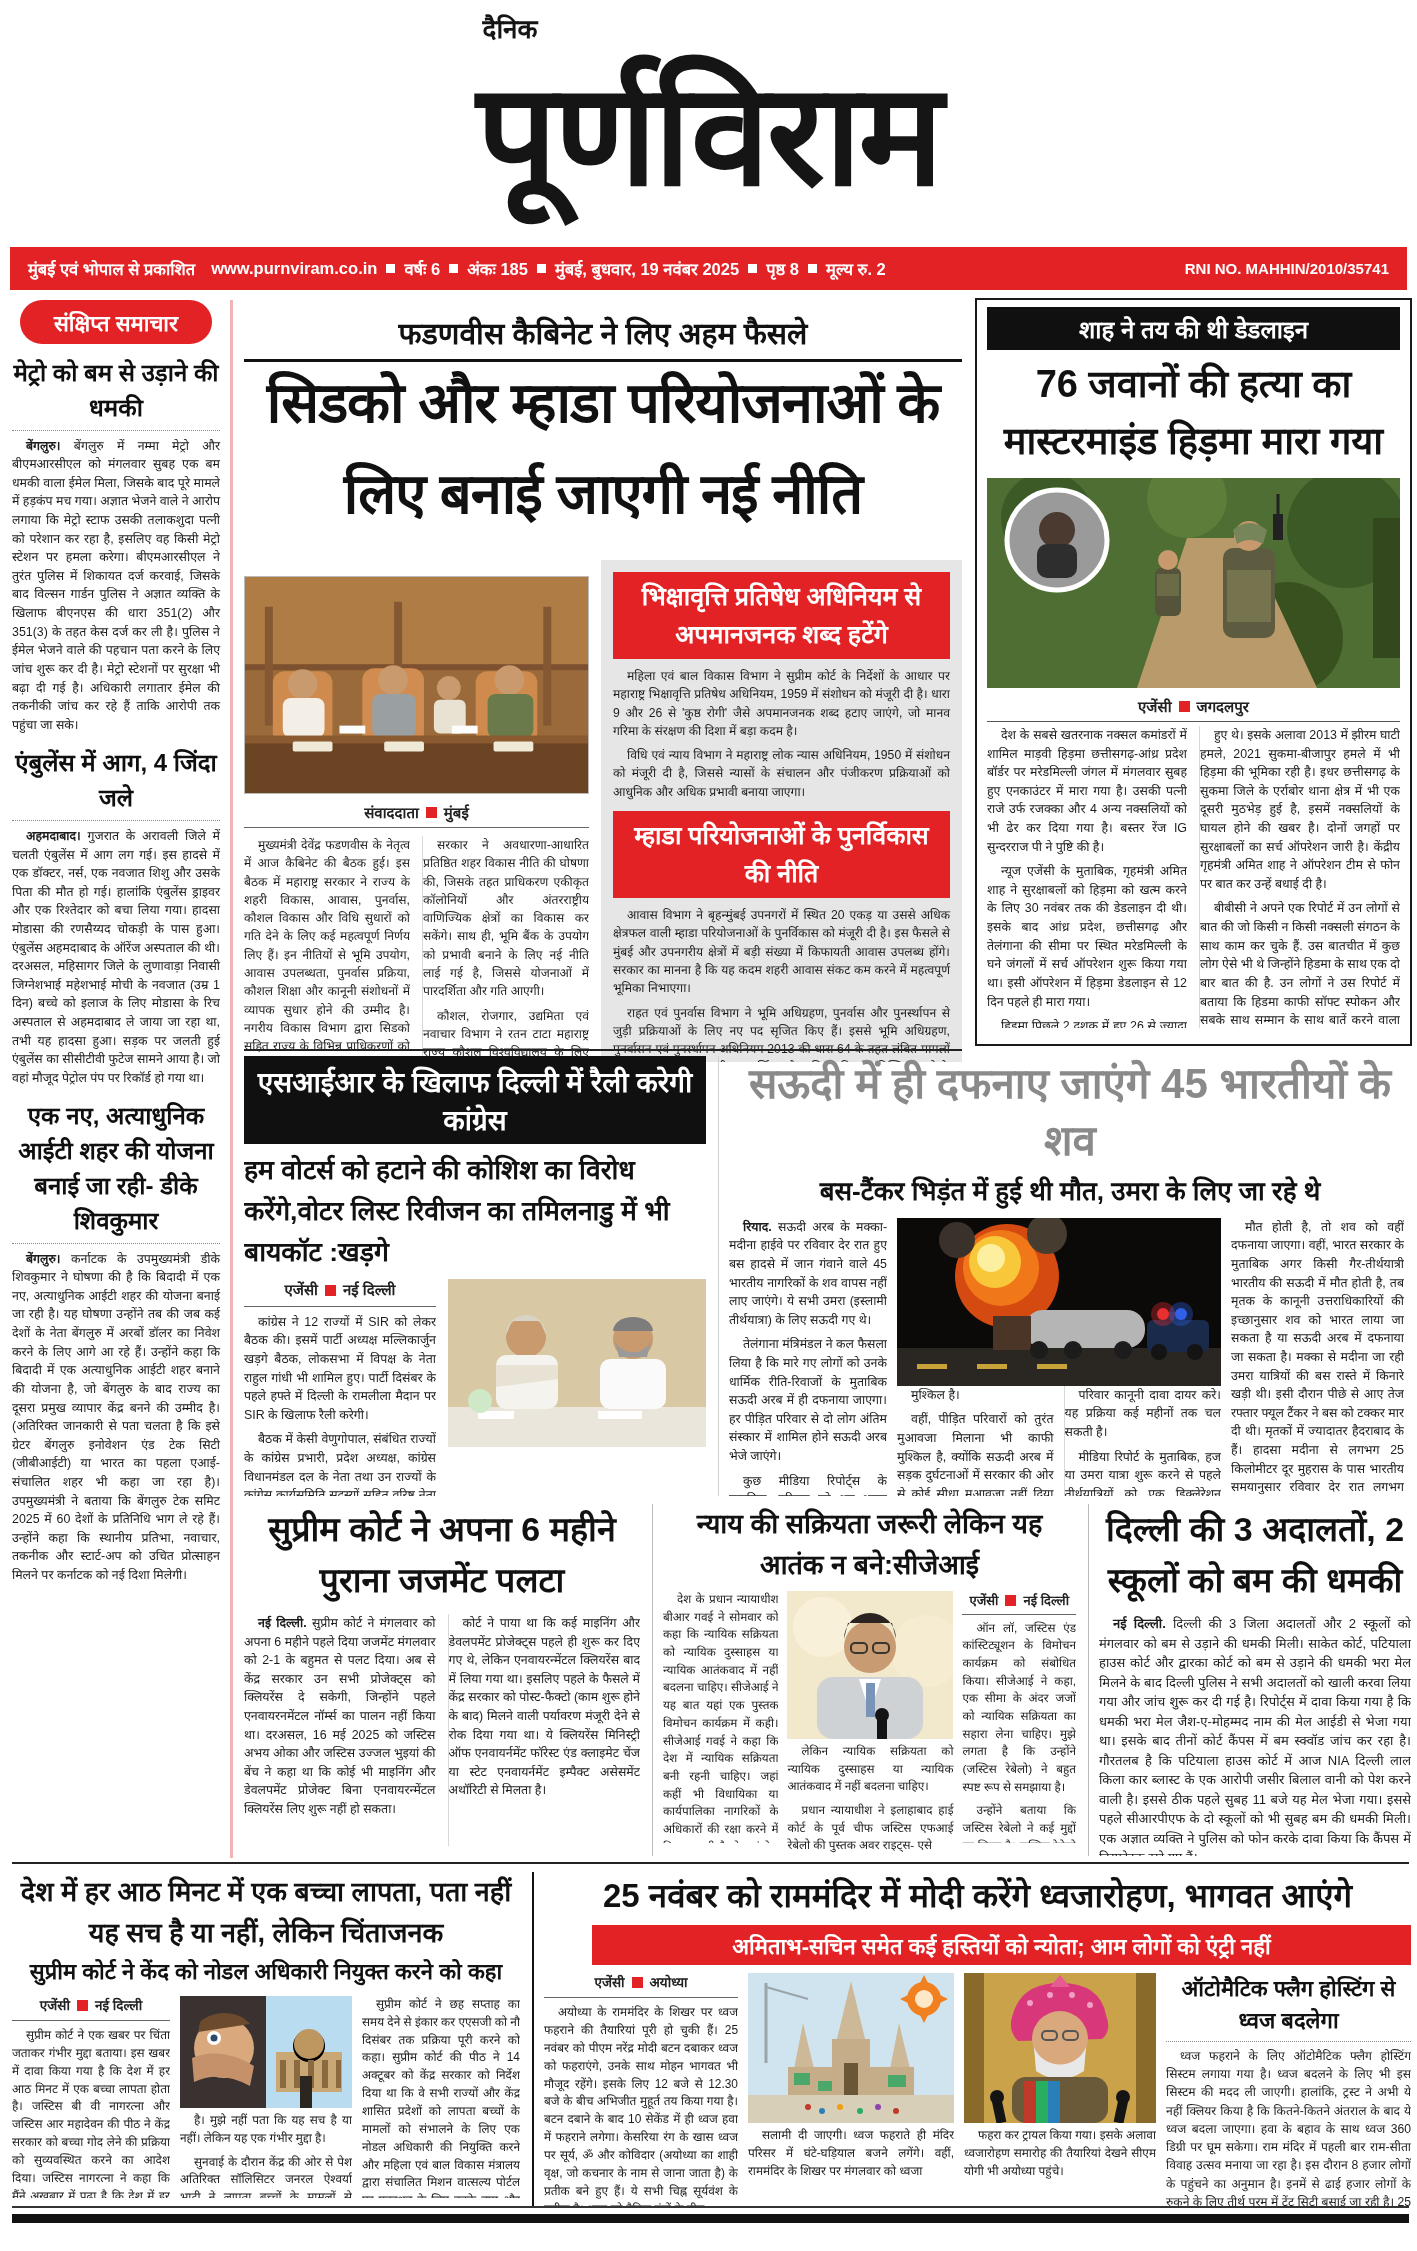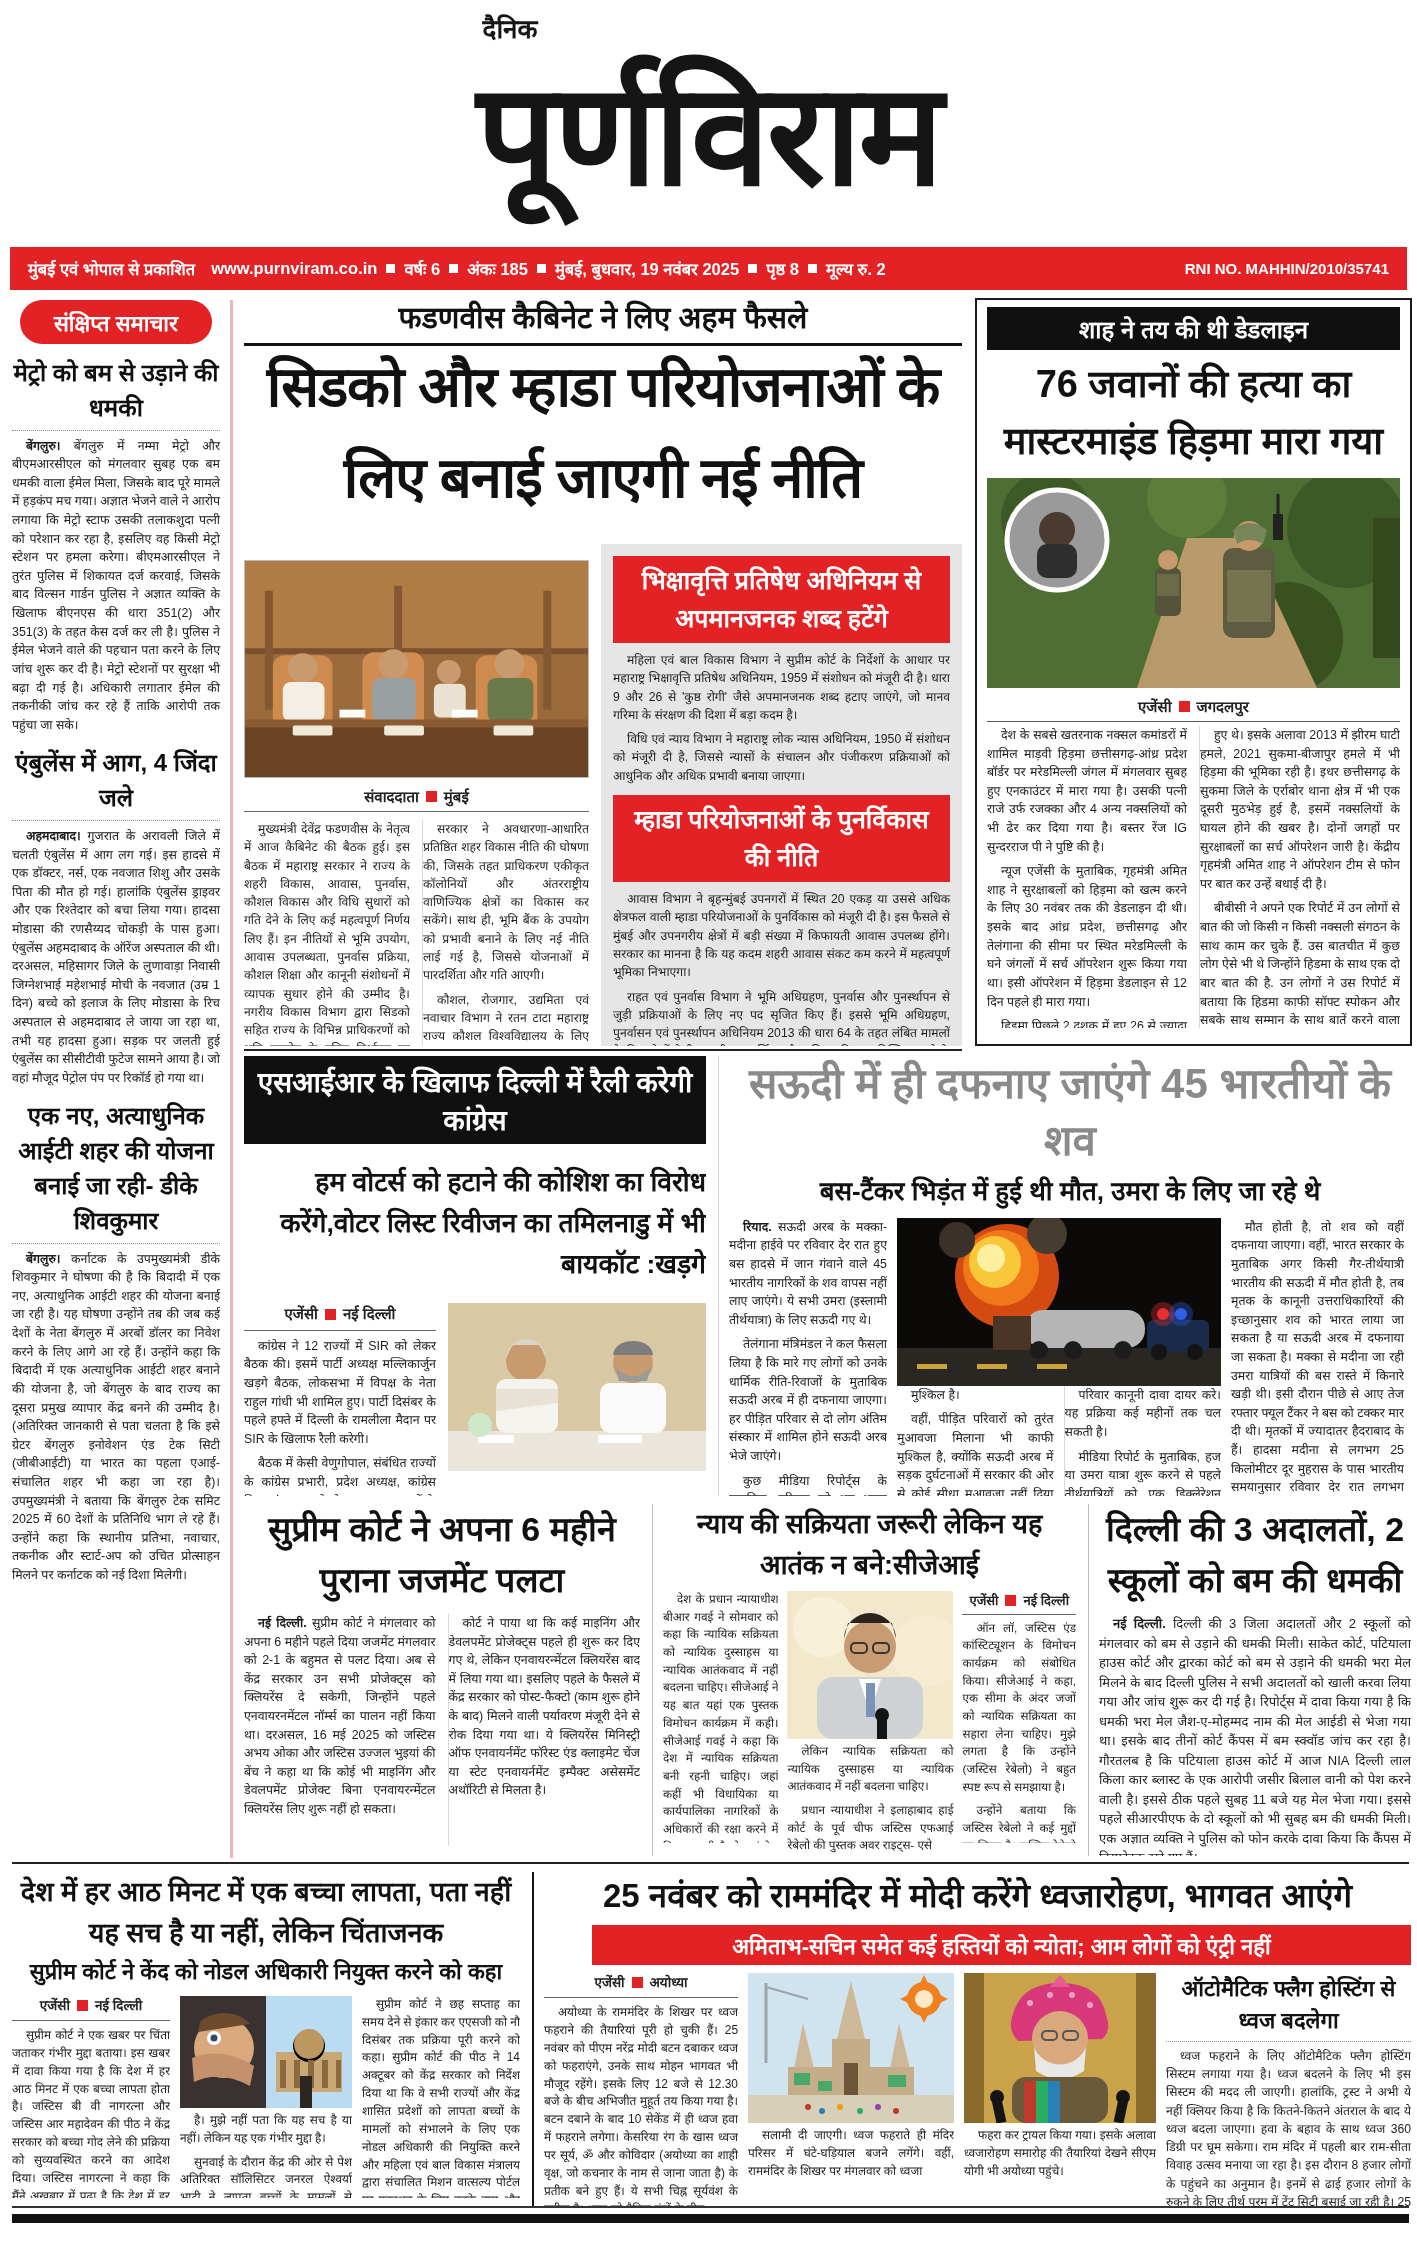--- a/index.html
+++ b/index.html
@@ -37,42 +37,42 @@
   .kbar{background:#101010;color:#fff;font-weight:800;text-align:center;}
   svg{display:block;}
 
   
   .sidebar{position:absolute;left:12px;top:300px;width:221px;height:1558px;border-right:3px solid #f0b4b4;padding-right:10px;overflow:hidden;}
   .badge{background:var(--red);color:#fff;font-weight:800;font-size:22px;text-align:center;border-radius:24px;padding:7px 6px;width:92%;margin:0 auto 6px;}
   .brief-title{font-size:24px;font-weight:800;text-align:center;line-height:1.45;color:#0f0f0f;margin:12px 0 4px;}
   .brief-rule{border-top:1px dotted #888;margin:0 0 6px;}
 
   
-  .mainstory{position:absolute;left:244px;top:296px;width:718px;height:752px;}
+  .mainstory{position:absolute;left:244px;top:312px;width:718px;height:752px;}
   .kicker{font-size:30px;font-weight:800;text-align:center;padding-bottom:6px;border-bottom:3px solid #111;}
   .main-headline{position:absolute;top:46px;left:0;width:100%;font-size:56px;font-weight:800;text-align:center;line-height:1.62;letter-spacing:-1px;}
   .ms-photo{position:absolute;left:0;top:264px;width:345px;height:218px;border:1px solid #bbb;}
   .ms-byline{position:absolute;left:0;top:490px;width:345px;border-bottom:1px solid #666;padding-bottom:5px;}
   .ms-cols{position:absolute;left:0;top:524px;width:345px;height:226px;overflow:hidden;}
   .ms-cols .jt{font-size:12.2px;}
   .greybox{position:absolute;left:357px;top:248px;width:361px;height:502px;background:var(--boxgrey);padding:12px 12px;overflow:hidden;}
   .rtitle{background:var(--red);color:#fff;font-weight:800;font-size:25px;line-height:1.5;text-align:center;padding:6px 8px;margin-bottom:8px;}
   .greybox .jt{font-size:12.2px;}
 
   
   .hidma{position:absolute;left:975px;top:298px;width:437px;height:748px;border:2px solid #1a1a1a;padding:7px 10px;overflow:hidden;}
   .hidma .kbar{font-size:24px;padding:5px 0;}
   .hidma-headline{font-size:38px;font-weight:800;text-align:center;line-height:1.5;margin:6px 0 8px;}
   .hidma-byline{margin:8px 0 4px;border-bottom:1px solid #555;padding-bottom:5px;}
   .hidma-cols{height:302px;overflow:hidden;margin-top:4px;}
 
   
   .congress{position:absolute;left:244px;top:1056px;width:462px;height:440px;overflow:hidden;}
   .congress .kbar{font-size:28px;padding:6px 9px;}
-  .congress-headline{font-size:26.5px;font-weight:800;text-align:right;line-height:1.55;margin:18px 0;}
+  .congress-headline{font-size:26.5px;font-weight:800;text-align:left;line-height:1.55;margin:6px 0;}
   .congress-row{display:flex;gap:12px;}
   .congress-c1{width:192px;flex:0 0 auto;overflow:hidden;height:258px;}
   .congress-c1 .byline{border-bottom:1px solid #666;padding-bottom:4px;margin-bottom:6px;}
 
   
   .saudi{position:absolute;left:718px;top:1056px;width:693px;height:440px;overflow:hidden;border-left:1px solid #cfcfcf;padding-left:10px;}
   .saudi-headline{font-size:42px;font-weight:800;color:var(--grey-head);text-align:center;line-height:1.35;}
   .saudi-subhead{font-size:26px;font-weight:800;text-align:center;line-height:1.4;margin:4px 0 8px;}
   .saudi-row{display:flex;gap:10px;}
   .saudi-c{overflow:hidden;}

